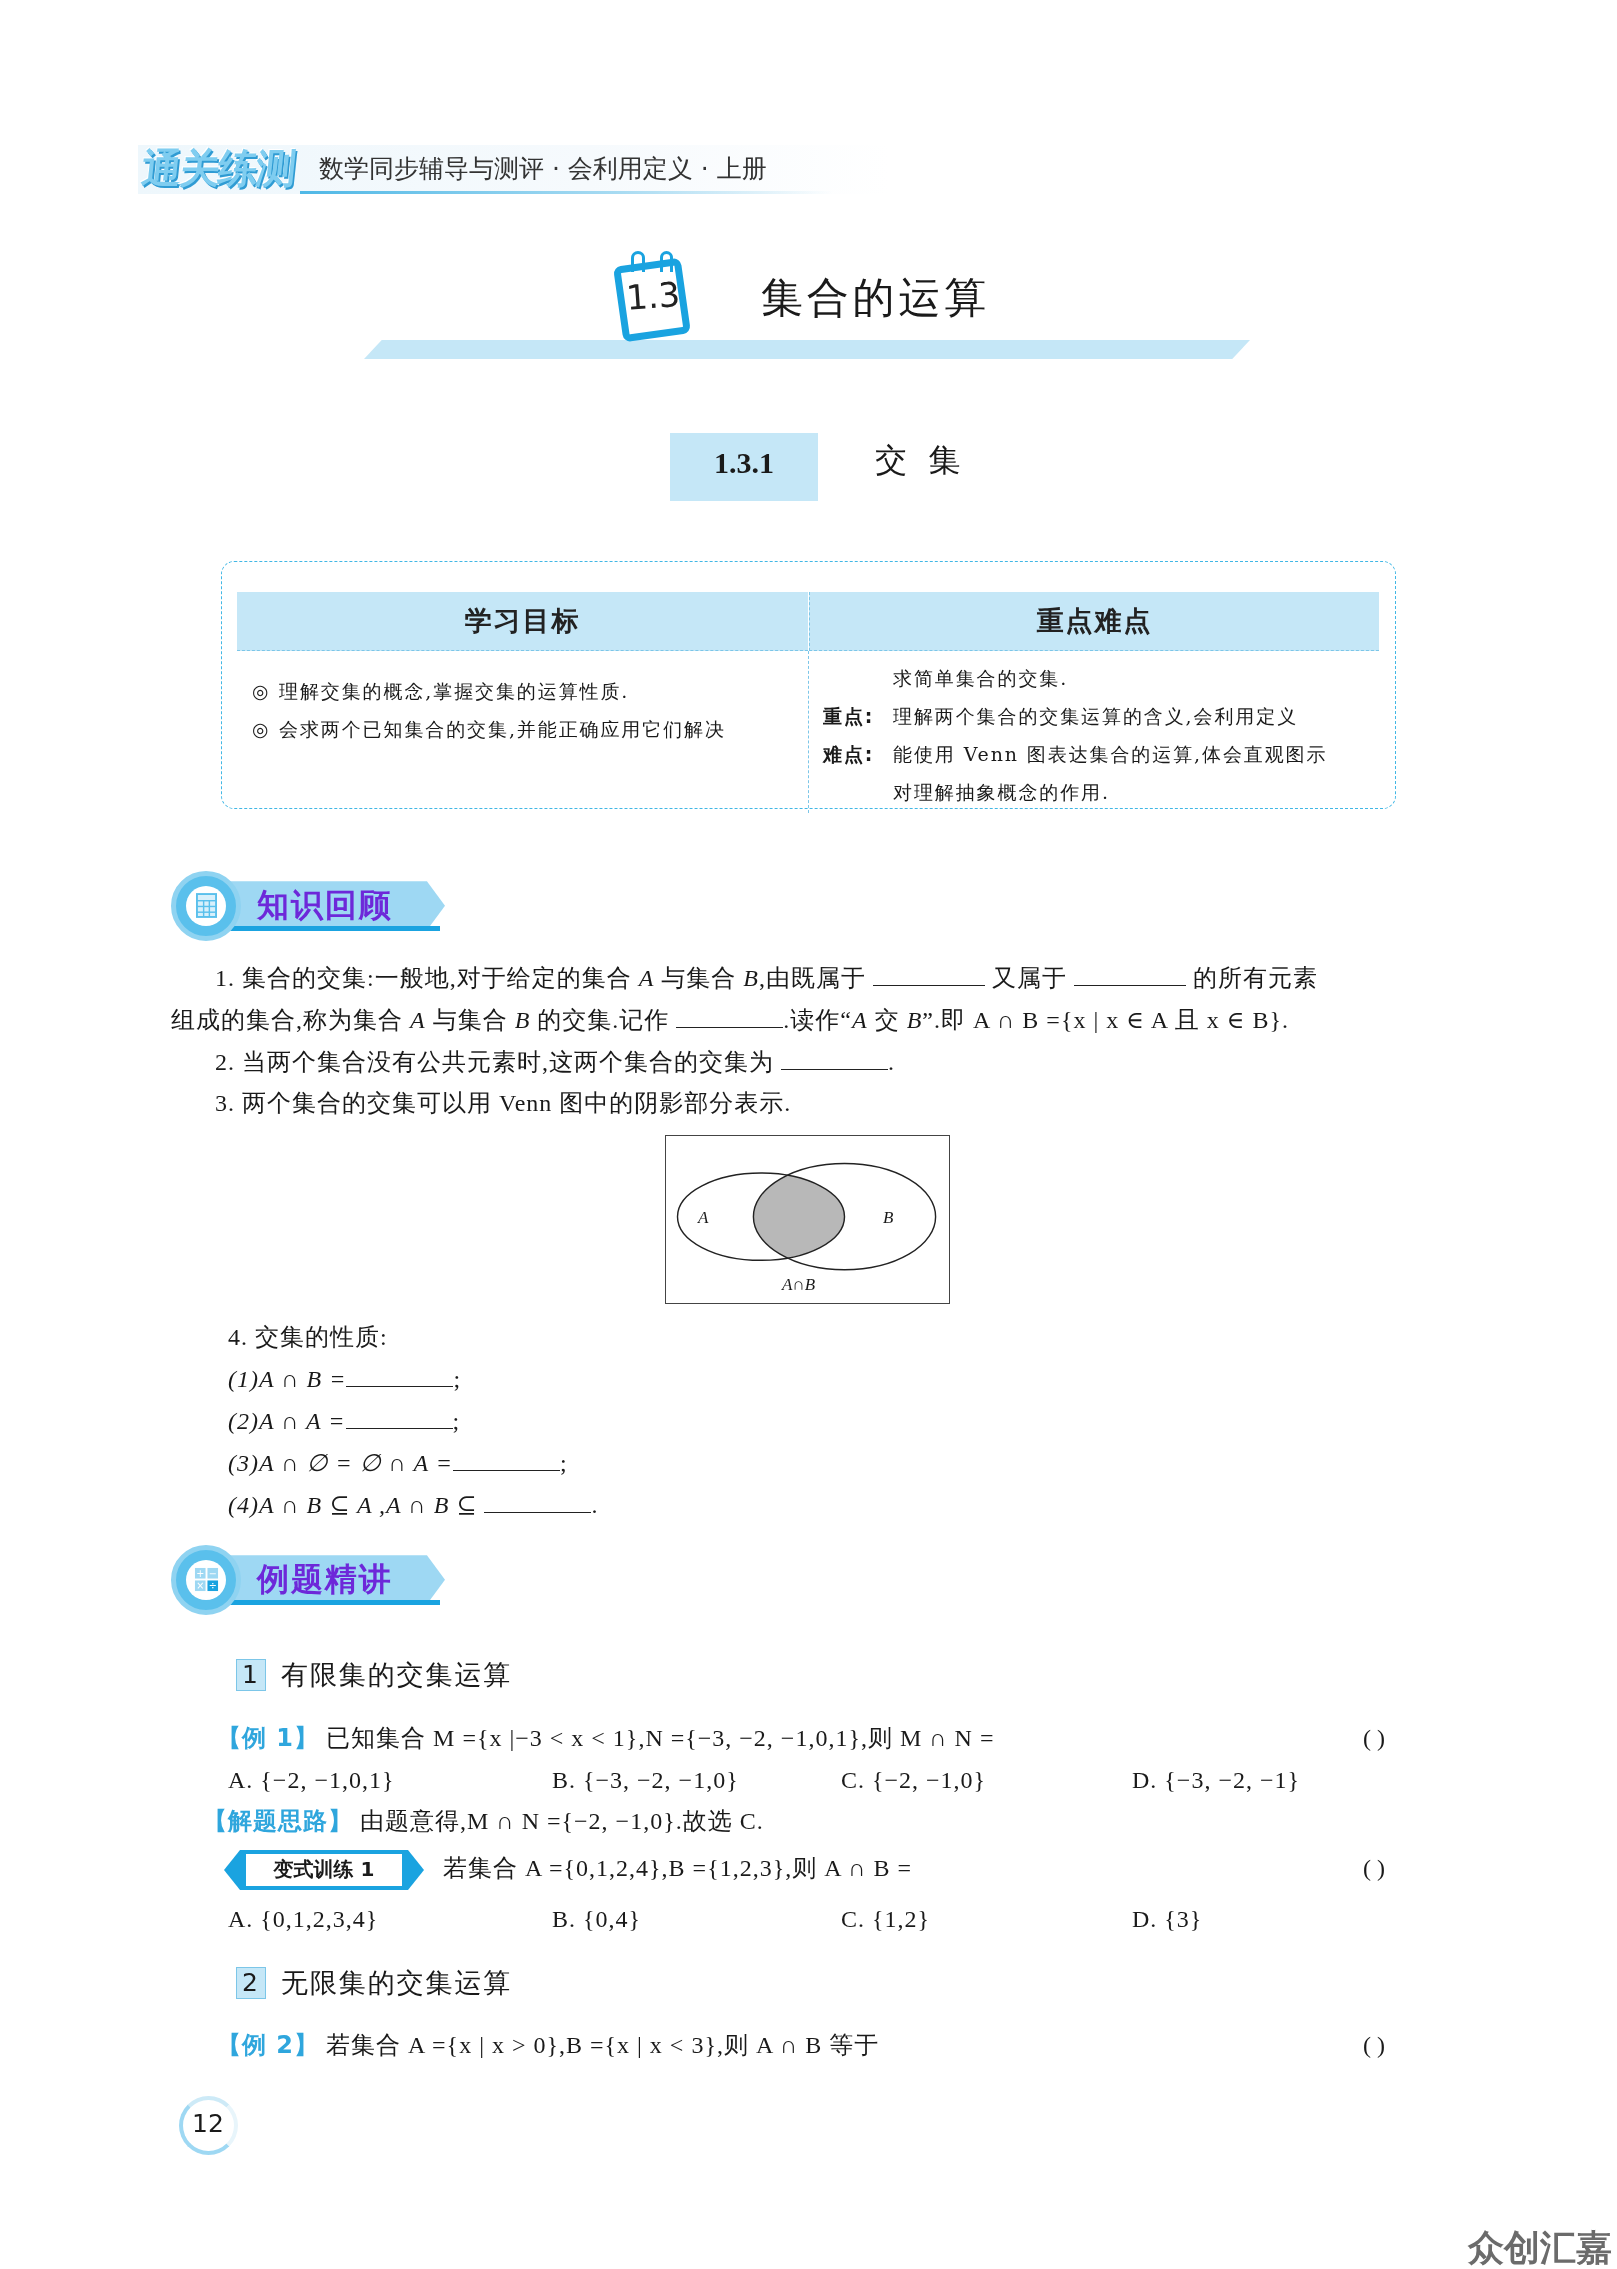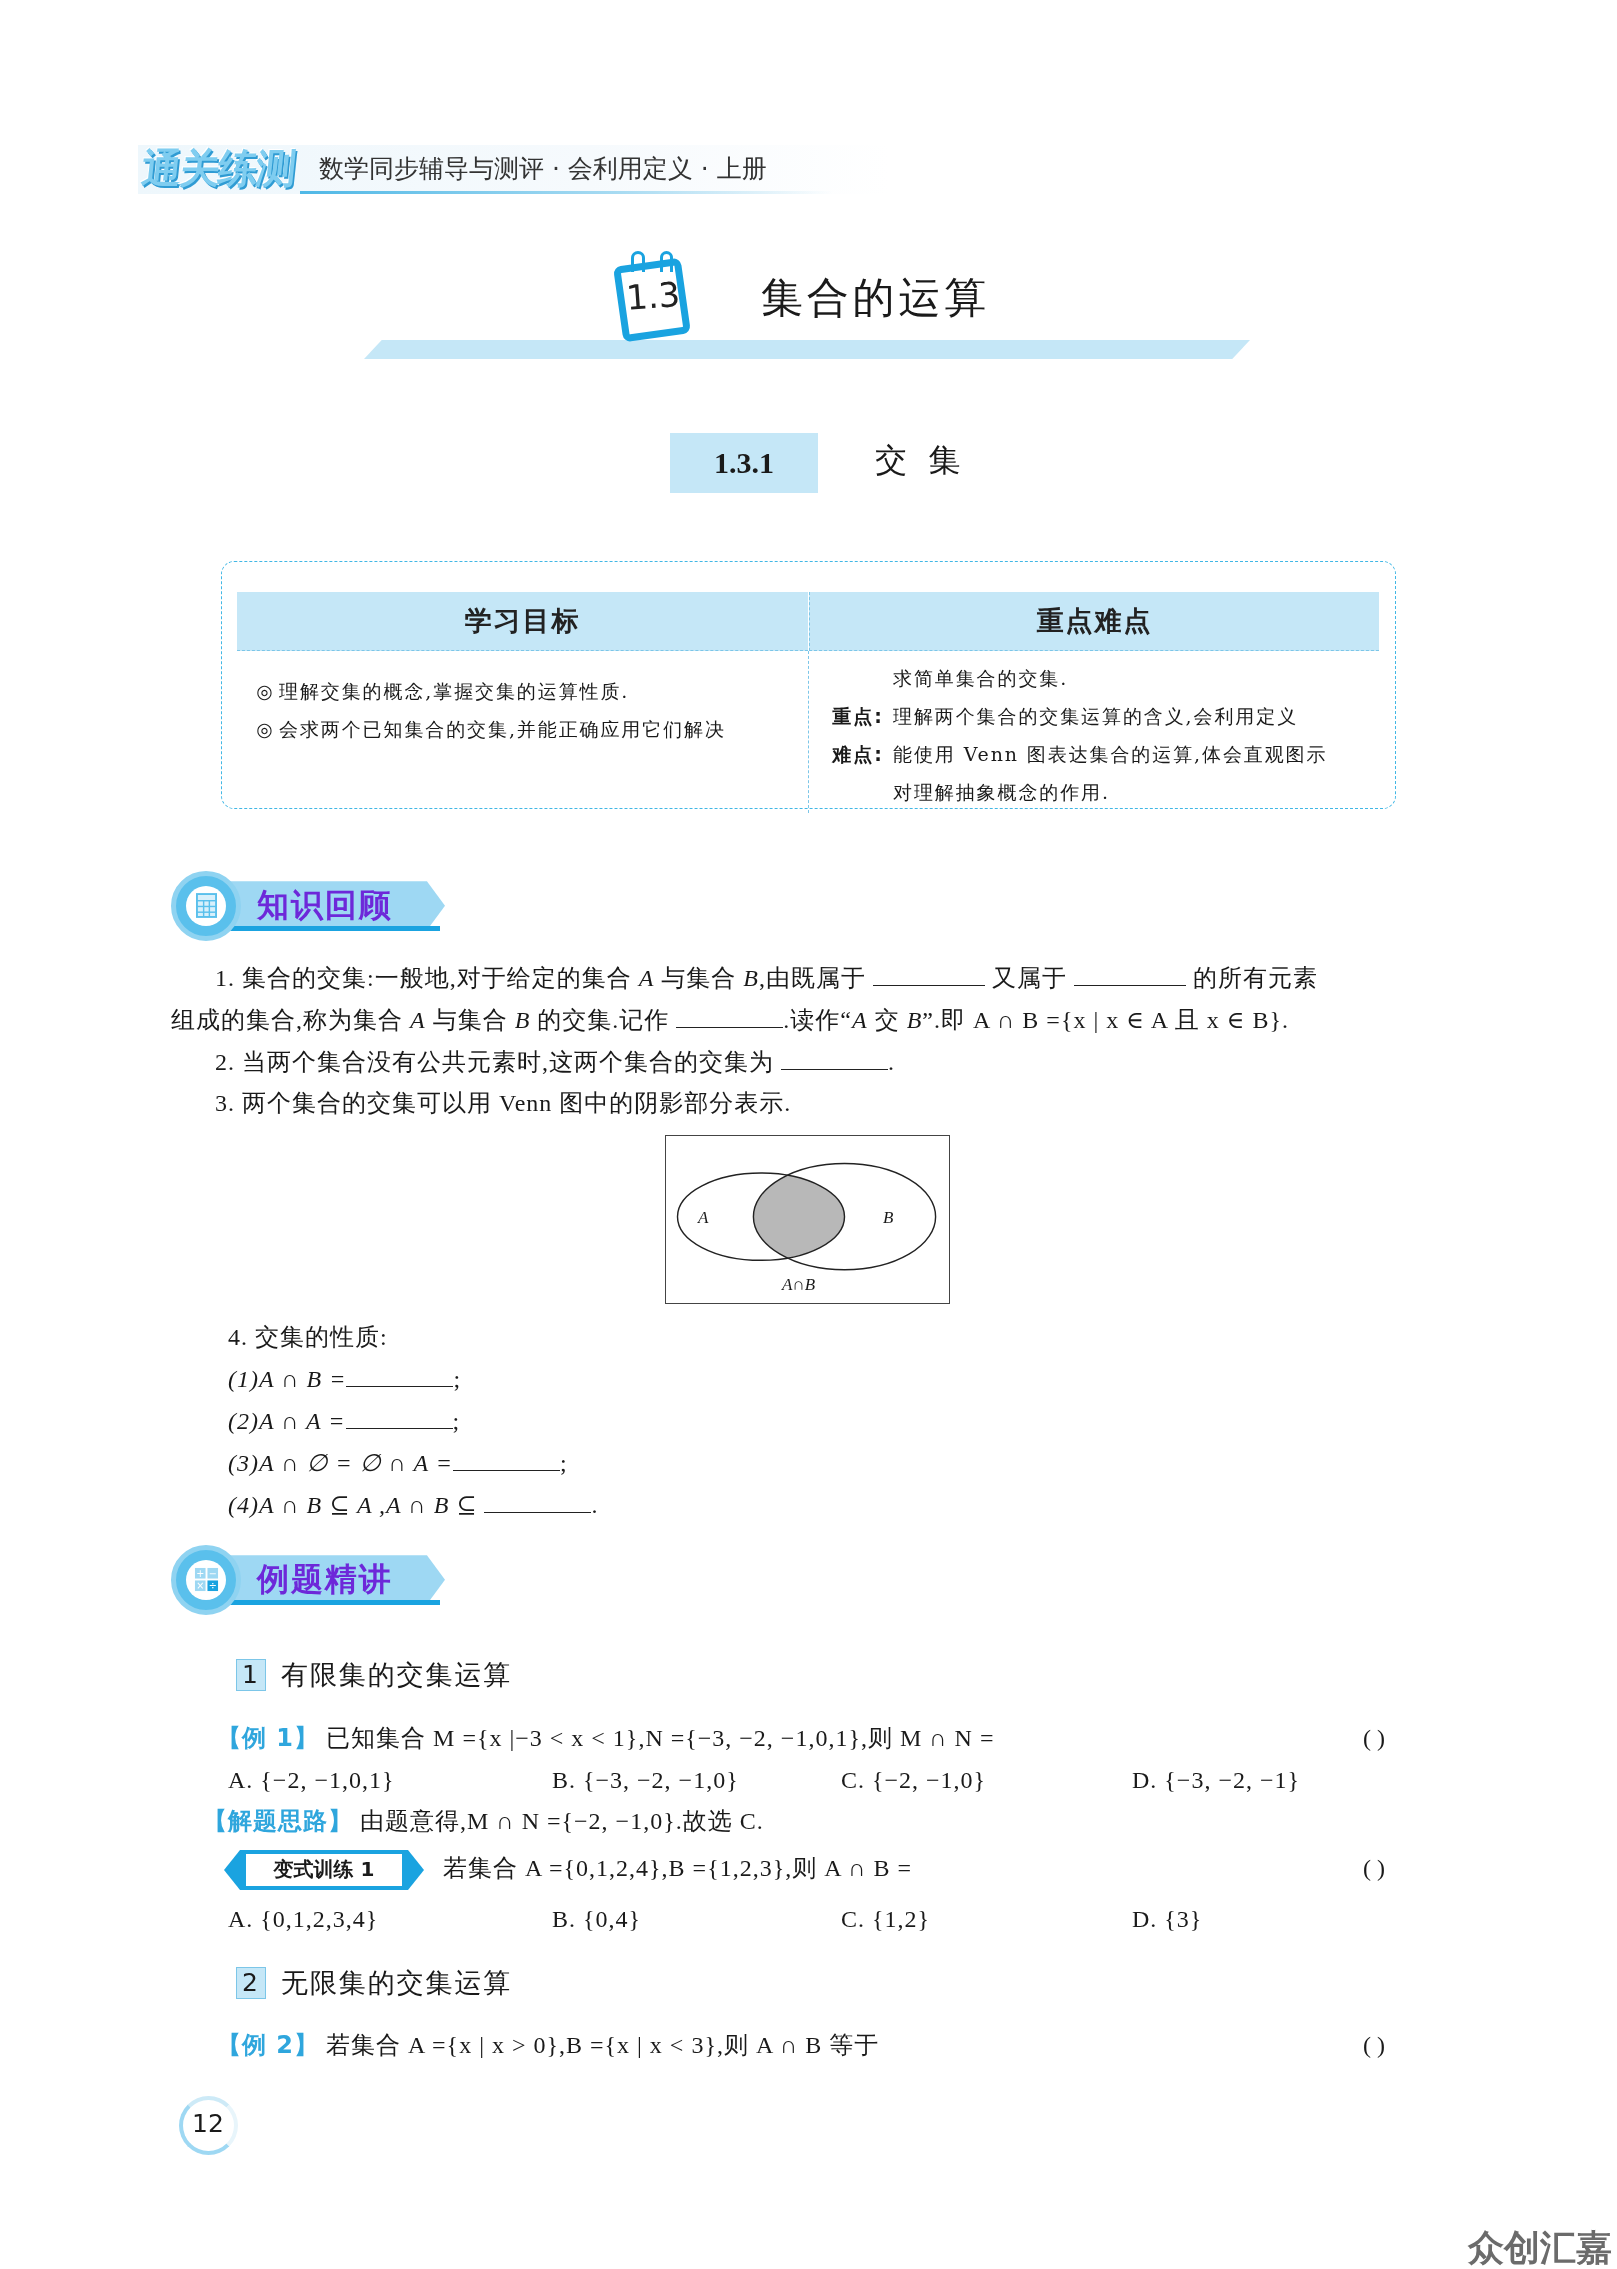--- a/index.html
+++ b/index.html
@@ -27,26 +27,26 @@
   .cal { left: 618px; top: 249px; width: 72px; height: 93px; }
   .cal-box { position: absolute; left: 0; top: 13.3px; width: 68px; height: 76px;
     border: 7.6px solid #1aa3e0; border-radius: 7.6px; background: #fff; transform: rotate(-8deg); }
   .cal-ring { position: absolute; top: 1.9px; width: 13.3px; height: 21px; border: 3.8px solid #1aa3e0;
     border-bottom: none; border-radius: 7.6px 7.6px 0 0; }
   .cal-num { position: absolute; left: 7.6px; top: 27px; font-family: "DejaVu Sans", sans-serif;
     font-size: 34px; color: #222; transform: rotate(-4deg); }
   .chap-title { left: 761px; top: 270px; font-family: "DejaVu Sans", sans-serif; font-size: 42px; color: #1a1a1a; letter-spacing: 3.8px; }
 
   
-  .sec-num { left: 670px; top: 433px; width: 148px; height: 60px; background: #c5e7f7;
+  .sec-num { left: 670px; top: 433px; width: 148px; height: 68px; background: #c5e7f7;
     font-family: "Liberation Serif", serif; font-weight: bold; font-size: 30px; text-align: center; line-height: 60px; }
   .sec-title { left: 875px; top: 439px; font-family: "DejaVu Sans", sans-serif; font-size: 32px; letter-spacing: 5.7px; }
 
   
-  .obj { left: 221px; top: 561px; width: 1175px; height: 248px; border: 1.9px dashed #41b7e5; border-radius: 13.3px; text-align: center; }
+  .obj { left: 221px; top: 561px; width: 1175px; height: 248px; border: 1.9px dashed #41b7e5; border-radius: 13.3px; }
   .obj-inner { position: absolute; left: 15px; top: 30px; width: 1141px; height: 221px; }
   .obj-head { position: absolute; top: 0; height: 59px; background: #c5e7f7; display: flex; align-items: center; justify-content: center;
     font-family: "DejaVu Sans", sans-serif; font-weight: bold; font-size: 27px; color: #222; letter-spacing: 1.9px; border-bottom: 1px dashed #7cc6e8; }
   .obj-head.l { left: 0; width: 571px; }
   .obj-head.r { left: 572px; width: 570px; border-left: 1px dashed #7cc6e8; }
   .obj-divider { position: absolute; left: 571px; top: 59px; width: 0; height: 162px; border-left: 1px dashed #7cc6e8; }
   .obj-left { position: absolute; left: 15px; top: 80px; width: 547px; font-size: 19px; line-height: 38px; letter-spacing: 1.9px; }
   .obj-right { position: absolute; left: 586px; top: 67px; width: 547px; font-size: 19px; line-height: 38px; letter-spacing: 1.9px; }
   .obj-item { display: flex; }
   .obj-item .bullet { width: 27px; flex-shrink: 0; }

